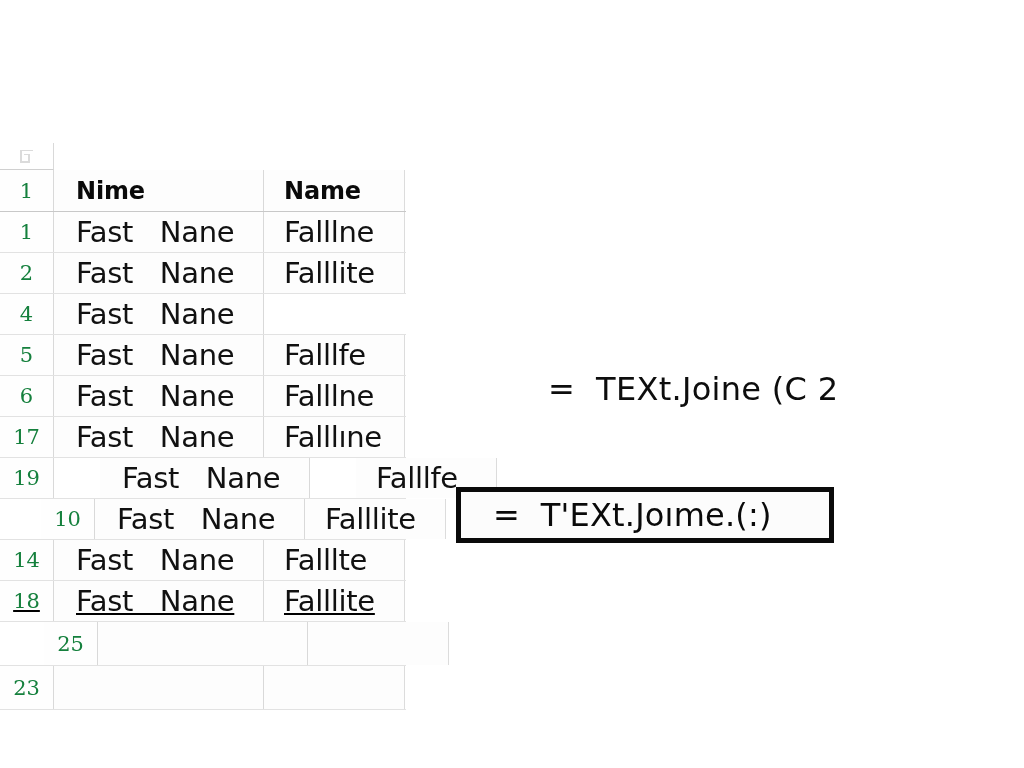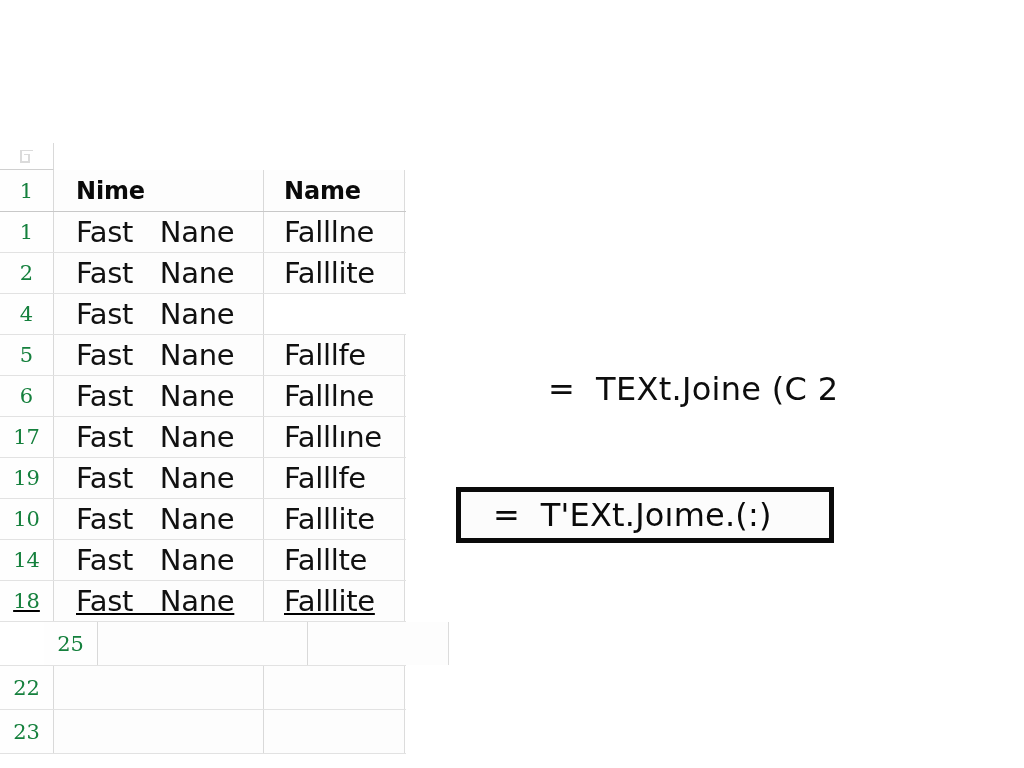--- a/index.html
+++ b/index.html
@@ -229,30 +229,30 @@
       </div>
       <div class="row" style="height: 41px;">
         <div class="cell-rownum">17</div>
         <div class="cell-c1">
           <span class="body-text">Fast   Nane</span>
         </div>
         <div class="cell-c2">
           <span class="body-text">Falllıne</span>
         </div>
       </div>
-      <div class="row" style="height: 41px;">
+      <div class="row" style="height: 41px; gap: 46px;">
         <div class="cell-rownum">19</div>
         <div class="cell-c1">
           <span class="body-text">Fast   Nane</span>
         </div>
         <div class="cell-c2">
           <span class="body-text">Falllfe</span>
         </div>
       </div>
-      <div class="row" style="height: 41px;">
+      <div class="row" style="height: 41px; padding-left: 41px;">
         <div class="cell-rownum">10</div>
         <div class="cell-c1">
           <span class="body-text">Fast   Nane</span>
         </div>
         <div class="cell-c2">
           <span class="body-text">Falllite</span>
         </div>
       </div>
       <div class="row" style="height: 41px;">
         <div class="cell-rownum">14</div>
@@ -267,29 +267,20 @@
         <div class="cell-rownum">18</div>
         <div class="cell-c1">
           <span class="body-text">Fast   Nane</span>
         </div>
         <div class="cell-c2">
           <span class="body-text">Falllite</span>
         </div>
       </div>
       <div class="row" style="height: 44px; padding-left: 44px;">
         <div class="cell-rownum">25</div>
-        <div class="cell-c1">
-          <span class="body-text"></span>
-        </div>
-        <div class="cell-c2">
-          <span class="body-text"></span>
-        </div>
-      </div>
-      <div class="row" style="height: 44px;">
-        <div class="cell-rownum">22</div>
         <div class="cell-c1">
           <span class="body-text"></span>
         </div>
         <div class="cell-c2">
           <span class="body-text"></span>
         </div>
       </div>
       <div class="row" style="height: 44px;">
         <div class="cell-rownum">23</div>
         <div class="cell-c1">

